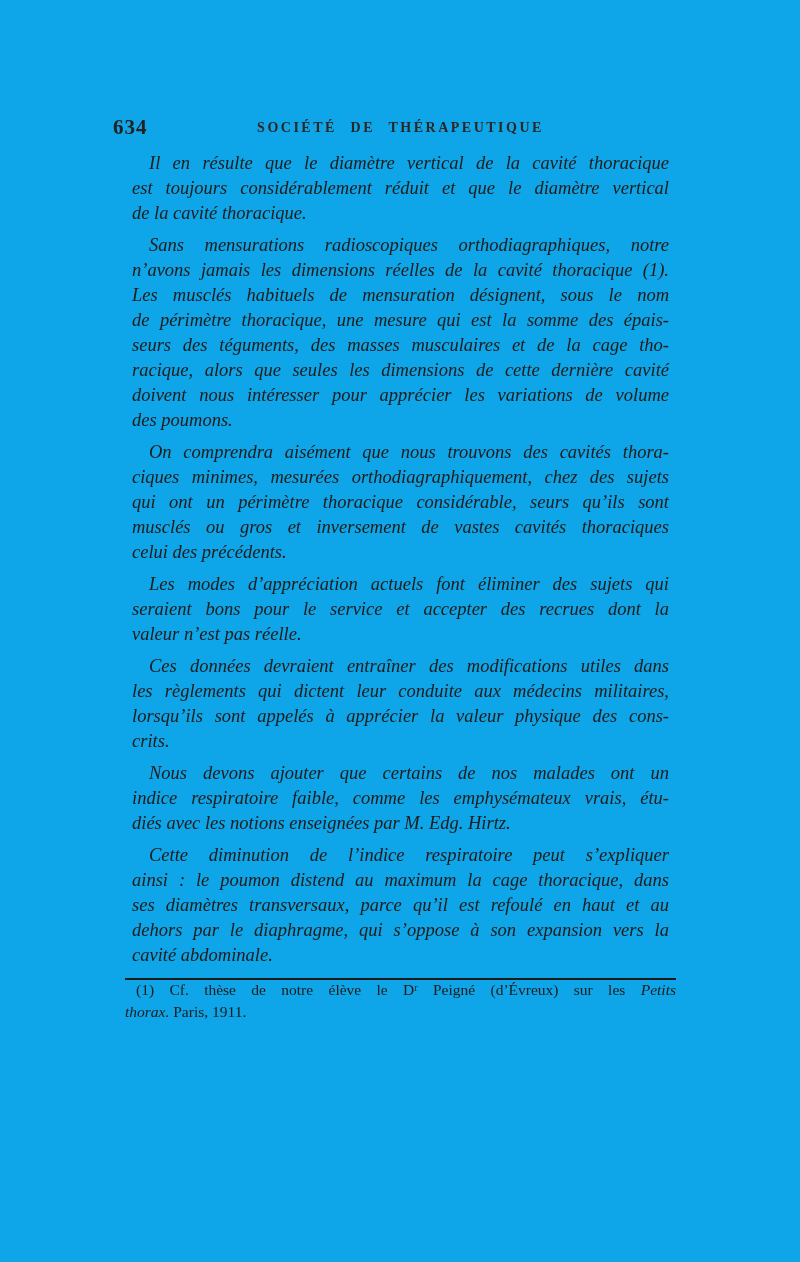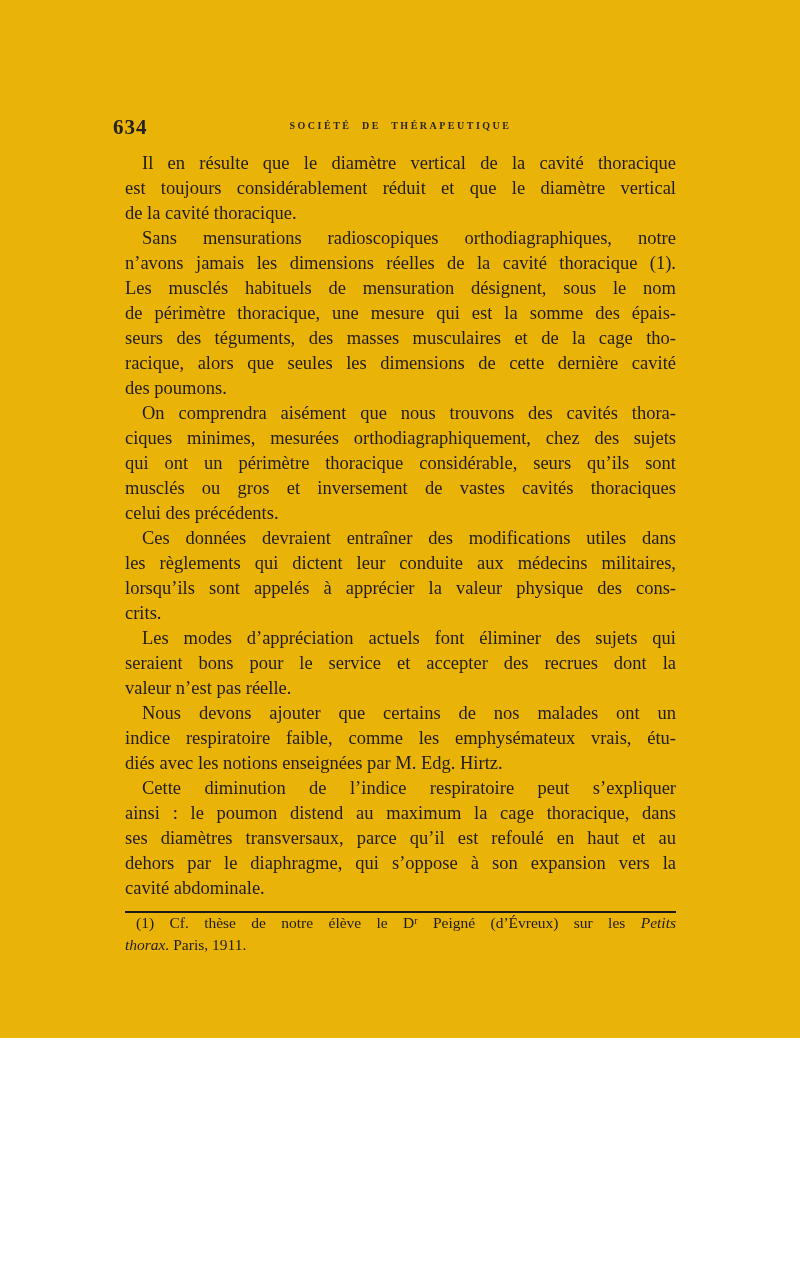--- a/index.html
+++ b/index.html
@@ -3,22 +3,22 @@
 <meta charset="utf-8">
 <style>
   html, body { margin: 0; padding: 0; }
   body {
     width: 800px; height: 1262px;
     background: #ffffff;
     font-family: "Liberation Serif", "DejaVu Serif", serif;
   }
   .page {
     position: relative;
-    width: 800px; height: 1038px;
-    background: #eab308;
+    width: 800px; height: 1262px;
+    background: #0ea5e9;
     overflow: hidden;
     color: #211e1c;
   }
   .content {
     position: absolute;
     left: 125px; top: 117px;
     width: 551px;
   }
   .running-header {
     position: relative;
@@ -28,34 +28,34 @@
     position: absolute;
     left: -12px; top: -2px;
     font-size: 21px;
     font-weight: 700;
     letter-spacing: 1px;
     color: #24211f;
   }
   .header-title {
     display: block;
     text-align: center;
-    font-size: 10px;
+    font-size: 14px;
     font-weight: 700;
     letter-spacing: 2.5px;
     word-spacing: 0.55em;
     padding-top: 3px;
     color: #2a2725;
   }
   .body-text {
     margin-top: 12px;
     font-size: 18.5px;
     line-height: 25px;
     color: #1f1c1a;
   }
-  .para { margin: 0; }
+  .para { margin: 7px; font-style: italic; }
   .ln {
     text-align: justify;
     text-align-last: justify;
     white-space: normal;
   }
   .ln.end { text-align-last: left; }
   .ln.first { text-indent: 17px; }
   .footnote-rule {
     margin-top: 10px;
     height: 2px;
@@ -97,42 +97,43 @@
         <div class="ln end">de la cavité thoracique.</div>
       </div>
 
       <div class="para">
         <div class="ln first">Sans mensurations radioscopiques orthodiagraphiques, notre</div>
         <div class="ln">n’avons jamais les dimensions réelles de la cavité thoracique (1).</div>
         <div class="ln">Les musclés habituels de mensuration désignent, sous le nom</div>
         <div class="ln">de périmètre thoracique, une mesure qui est la somme des épais-</div>
         <div class="ln">seurs des téguments, des masses musculaires et de la cage tho-</div>
         <div class="ln">racique, alors que seules les dimensions de cette dernière cavité</div>
+        <div class="ln">doivent nous intéresser pour apprécier les variations de volume</div>
         <div class="ln end">des poumons.</div>
       </div>
 
       <div class="para">
         <div class="ln first">On comprendra aisément que nous trouvons des cavités thora-</div>
         <div class="ln">ciques minimes, mesurées orthodiagraphiquement, chez des sujets</div>
         <div class="ln">qui ont un périmètre thoracique considérable, seurs qu’ils sont</div>
         <div class="ln">musclés ou gros et inversement de vastes cavités thoraciques</div>
         <div class="ln end">celui des précédents.</div>
       </div>
 
       <div class="para">
+        <div class="ln first">Les modes d’appréciation actuels font éliminer des sujets qui</div>
+        <div class="ln">seraient bons pour le service et accepter des recrues dont la</div>
+        <div class="ln end">valeur n’est pas réelle.</div>
+      </div>
+
+      <div class="para">
         <div class="ln first">Ces données devraient entraîner des modifications utiles dans</div>
         <div class="ln">les règlements qui dictent leur conduite aux médecins militaires,</div>
         <div class="ln">lorsqu’ils sont appelés à apprécier la valeur physique des cons-</div>
         <div class="ln end">crits.</div>
-      </div>
-
-      <div class="para">
-        <div class="ln first">Les modes d’appréciation actuels font éliminer des sujets qui</div>
-        <div class="ln">seraient bons pour le service et accepter des recrues dont la</div>
-        <div class="ln end">valeur n’est pas réelle.</div>
       </div>
 
       <div class="para">
         <div class="ln first">Nous devons ajouter que certains de nos malades ont un</div>
         <div class="ln">indice respiratoire faible, comme les emphysémateux vrais, étu-</div>
         <div class="ln end">diés avec les notions enseignées par M. Edg. Hirtz.</div>
       </div>
 
       <div class="para">
         <div class="ln first">Cette diminution de l’indice respiratoire peut s’expliquer</div>

